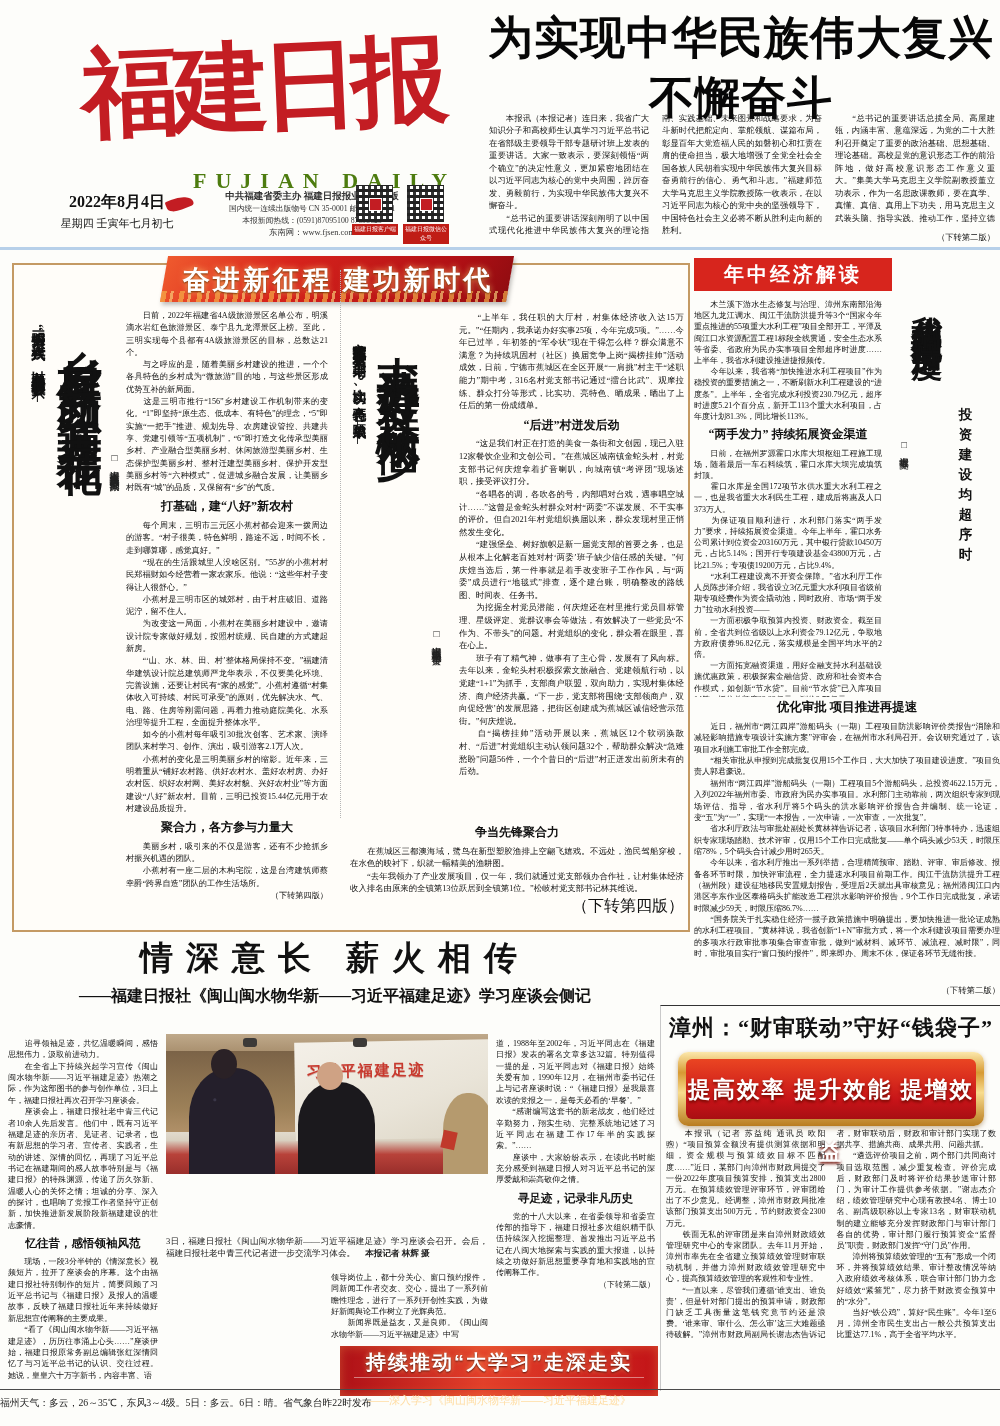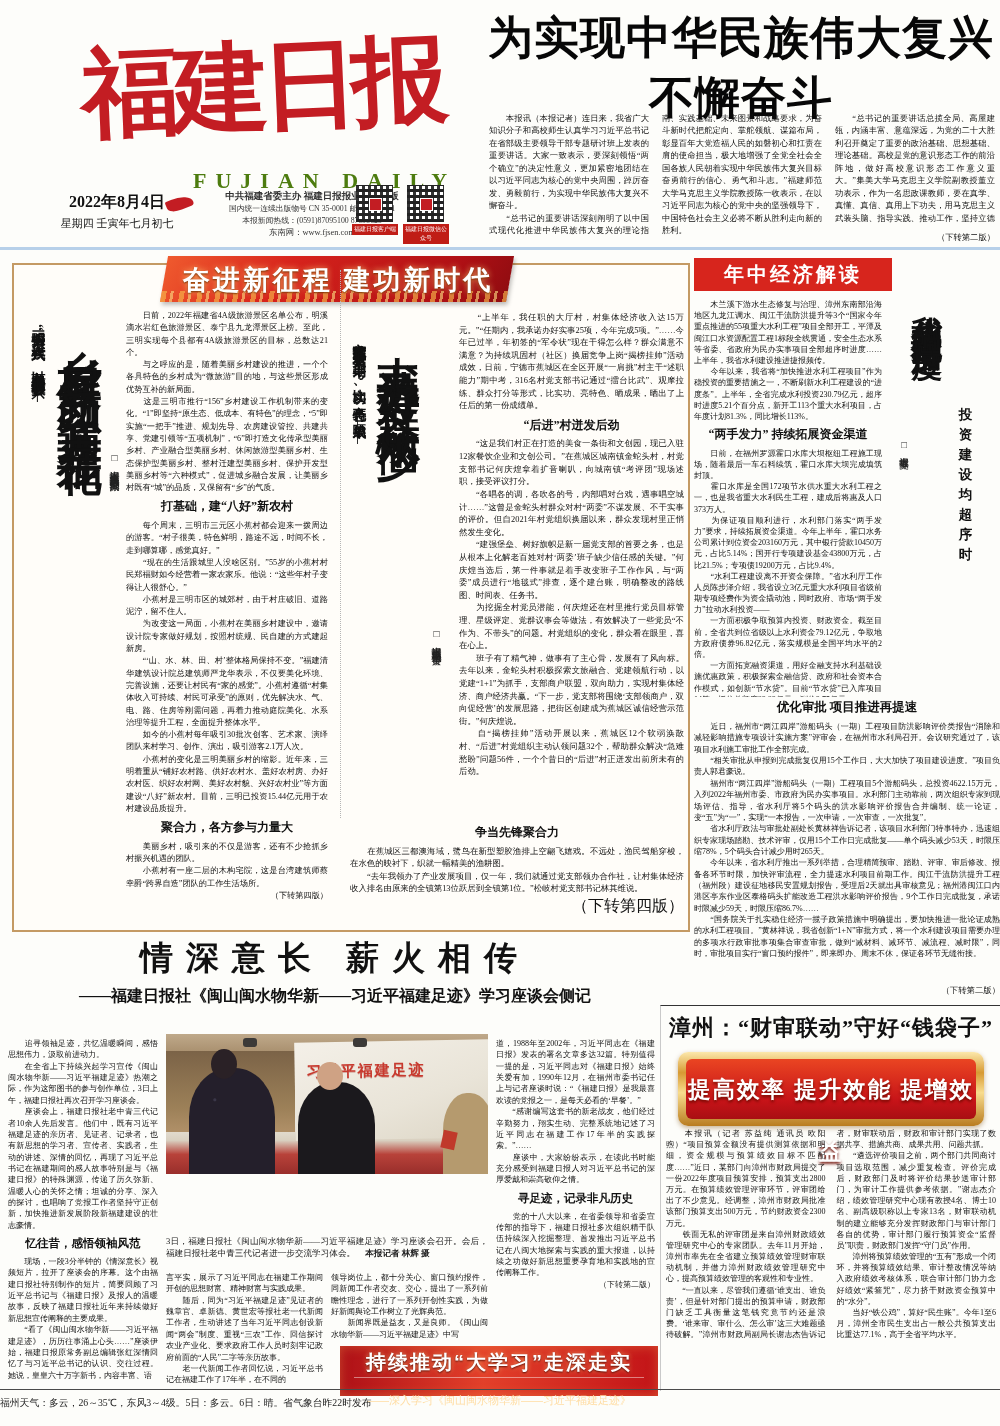--- a/index.html
+++ b/index.html
@@ -280,25 +280,20 @@
     <div class="ph-fig ph-f2"></div>
     <div class="ph-head ph-h2"></div>
     <div class="ph-fig ph-f3"></div>
     <div class="ph-book"></div>
   </div>
   <div class="abs caption">
     <span>3日，福建日报社《闽山闽水物华新——习近平福建足迹》学习座谈会召开。会后，福建日报社老中青三代记者进一步交流学习体会。</span>
     <span class="credit">本报记者 林辉 摄</span>
   </div>
 
-  <div class="abs sm-col2">
-    <div class="para">言平实，展示了习近平同志在福建工作期间开创的思想财富、精神财富与实践成果。
-　　随后，同为“习近平福建足迹”见证者的魏章官、卓新德、黄世宏等报社老一代新闻工作者，生动讲述了当年习近平同志创设新闻“两会”制度、重视“三农”工作、回信探讨农业产业化、要求政府工作人员时刻牢记政府前面的“人民”二字等亲历故事。
-　　老一代新闻工作者回忆说，习近平总书记在福建工作了17年半，在不同的</div>
-  </div>
   <div class="abs sm-col3">
     <div class="para">领导岗位上，都十分关心、窗口预约报件，同新闻工作者交友、交心，提出了一系列前瞻性理念，进行了一系列开创性实践，为做好新闻舆论工作树立了光辉典范。
 　　新闻界既是益友，又是良师。《闽山闽水物华新——习近平福建足迹》中写</div>
   </div>
   <div class="abs sm-col4">
     <div class="para">道，1988年至2002年，习近平同志在《福建日报》发表的署名文章多达32篇。特别值得一提的是，习近平同志对《福建日报》始终关爱有加，1990年12月，在福州市委书记任上与记者座谈时说：“《福建日报》是我最喜欢读的党报之一，是每天必看的‘早餐’。”
 　　“感谢编写这套书的新老战友，他们经过辛勤努力，翔实生动、完整系统地记述了习近平同志在福建工作17年半的实践探索。”……
 　　座谈中，大家纷纷表示，在读此书时能充分感受到福建日报人对习近平总书记的深厚爱戴和崇高敬仰之情。</div>
     <div class="subhead">寻足迹，记录非凡历史</div>
     <div class="para">　　党的十八大以来，在省委领导和省委宣传部的指导下，福建日报社多次组织精干队伍持续深入挖掘整理、首发推出习近平总书记在八闽大地探索与实践的重大报道，以持续之功做好新思想重要孕育地和实践地的宣传阐释工作。</div>

